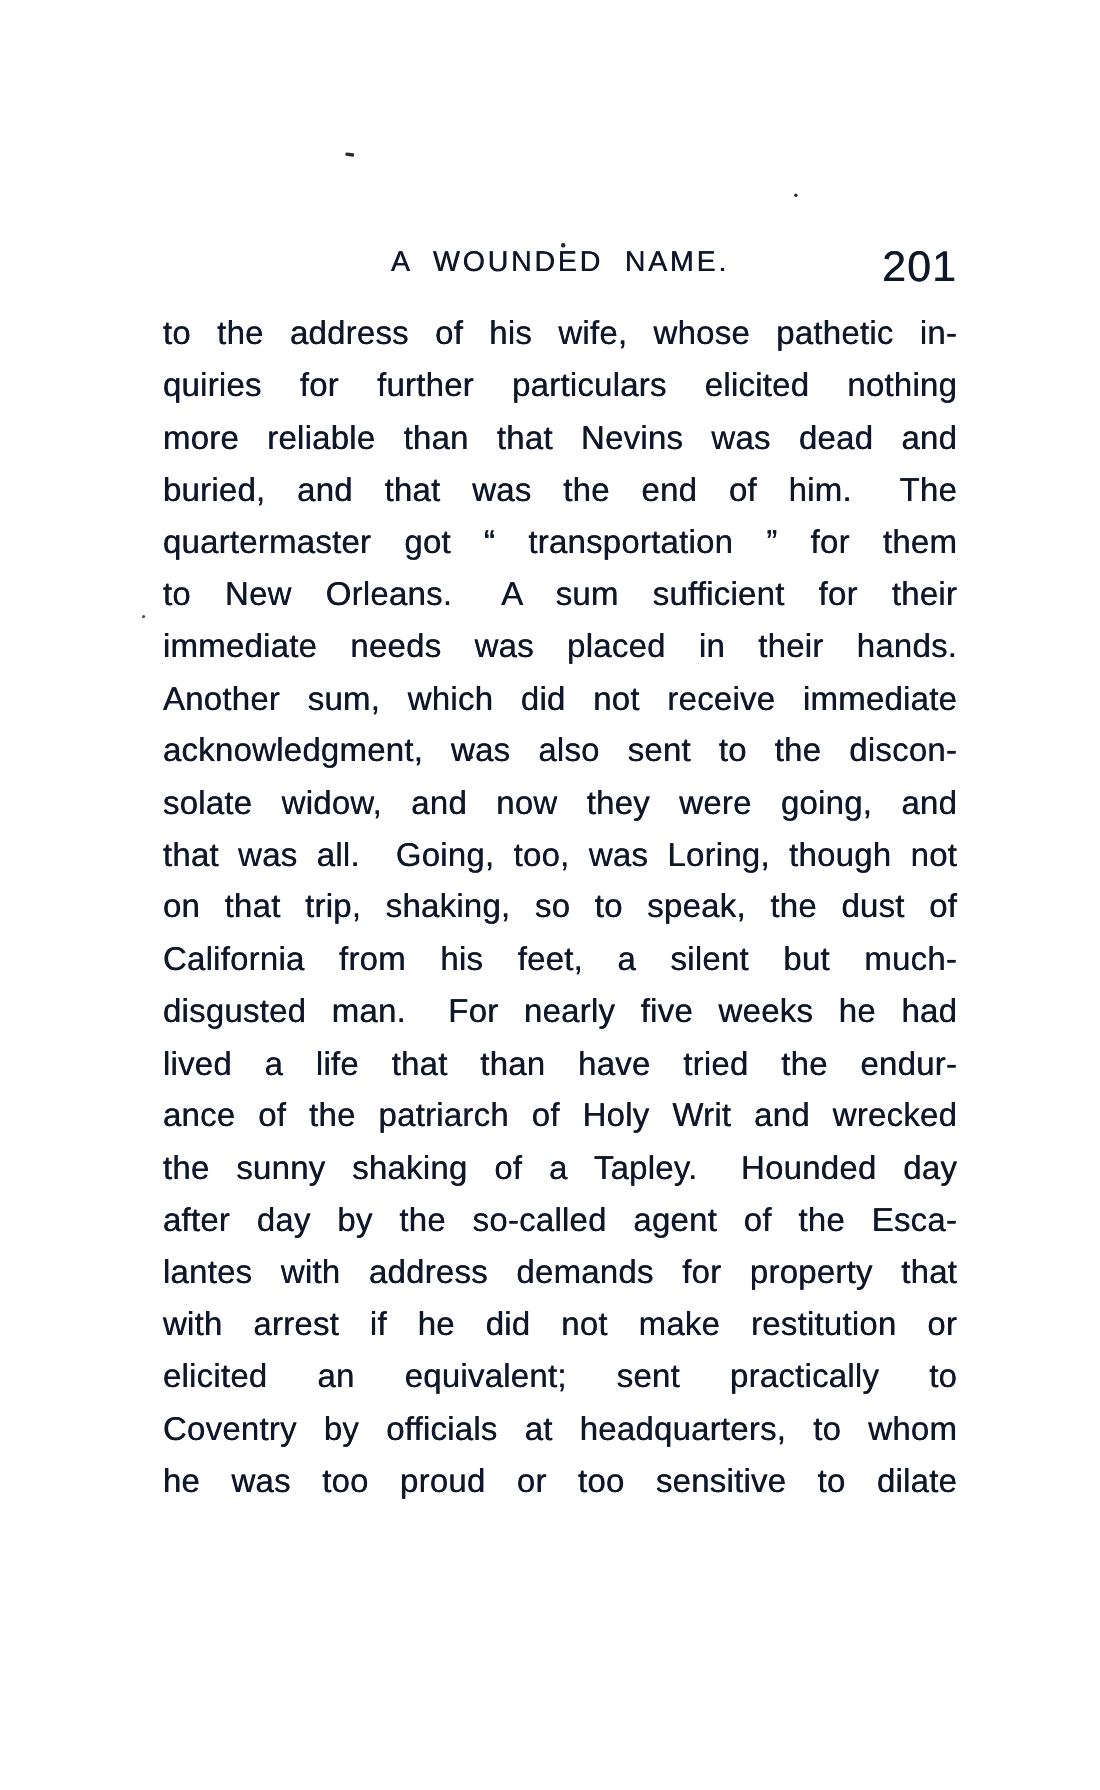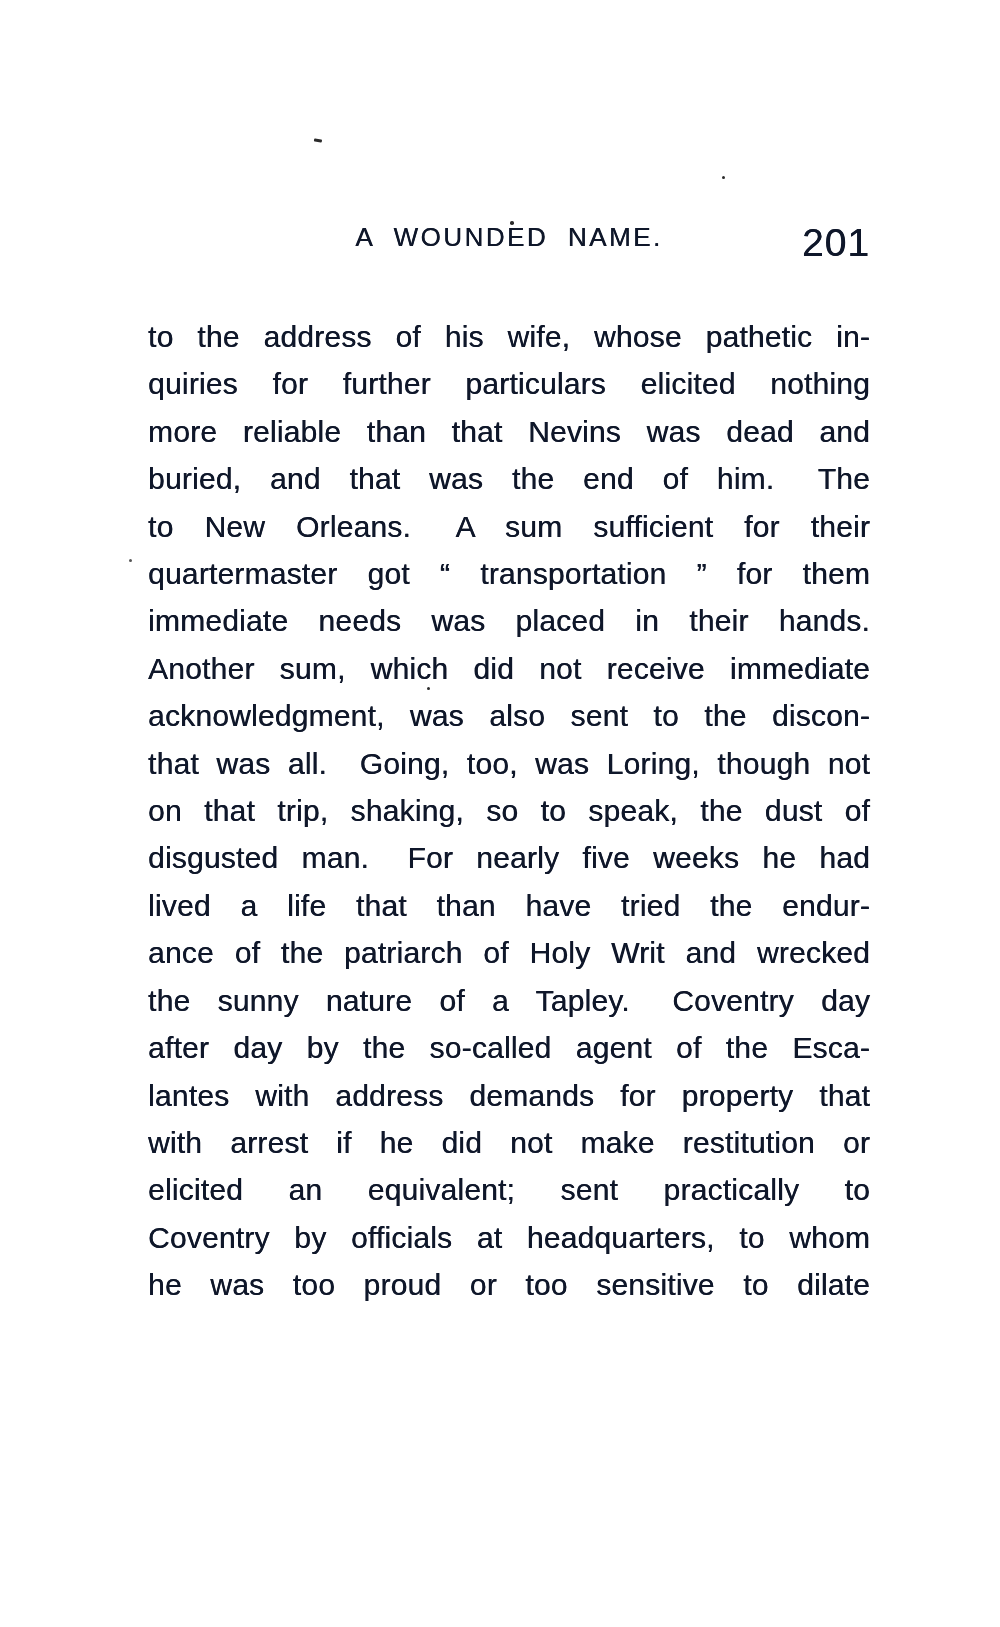--- a/index.html
+++ b/index.html
@@ -37,21 +37,21 @@
     position: absolute;
     top: -1px;
     right: 0;
     font-size: 39px;
     letter-spacing: 1px;
     text-shadow: 0.35px 0 0 currentColor;
   }
   
   .body-text {
     position: absolute;
-    top: 313px;
+    top: 280px;
     left: 148px;
     width: 722px;
     font-size: 30px;
     line-height: 47.4px;
     letter-spacing: 0.2px;
     text-shadow: 0.35px 0 0 currentColor;
   }
   .line {
     text-align: justify;
     text-align-last: justify;
@@ -76,31 +76,33 @@
   <div class="running-header">
     <span class="running-title">A WOUNDED NAME.</span>
     <span class="page-number">201</span>
   </div>
 
   <div class="body-text" id="body-lines">
       <div class="line">to the address of his wife, whose pathetic in-</div>
       <div class="line">quiries for further particulars elicited nothing</div>
       <div class="line">more reliable than that Nevins was dead and</div>
       <div class="line">buried, and that was the end of him.  The</div>
+      <div class="line">quartermaster got “ transportation ” for them</div>
       <div class="line">to New Orleans.  A sum sufficient for their</div>
-      <div class="line">quartermaster got “ transportation ” for them</div>
       <div class="line">immediate needs was placed in their hands.</div>
       <div class="line">Another sum, which did not receive immediate</div>
       <div class="line">acknowledgment, was also sent to the discon-</div>
+      <div class="line">solate widow, and now they were going, and</div>
       <div class="line">that was all.  Going, too, was Loring, though not</div>
       <div class="line">on that trip, shaking, so to speak, the dust of</div>
+      <div class="line">California from his feet, a silent but much-</div>
       <div class="line">disgusted man.  For nearly five weeks he had</div>
       <div class="line">lived a life that than have tried the endur-</div>
       <div class="line">ance of the patriarch of Holy Writ and wrecked</div>
-      <div class="line">the sunny nature of a Tapley.  Coventry day</div>
+      <div class="line">the sunny shaking of a Tapley.  Hounded day</div>
       <div class="line">after day by the so-called agent of the Esca-</div>
       <div class="line">lantes with address demands for property that</div>
       <div class="line">with arrest if he did not make restitution or</div>
       <div class="line">elicited an equivalent; sent practically to</div>
       <div class="line">Coventry by officials at headquarters, to whom</div>
       <div class="line">he was too proud or too sensitive to dilate</div>
     </div>
 
   <div class="artifact dash" style="left:314px; top:139px; width:8px; height:2.5px;"></div>
   <div class="artifact" style="left:722px; top:176px; width:3px; height:3px;"></div>

